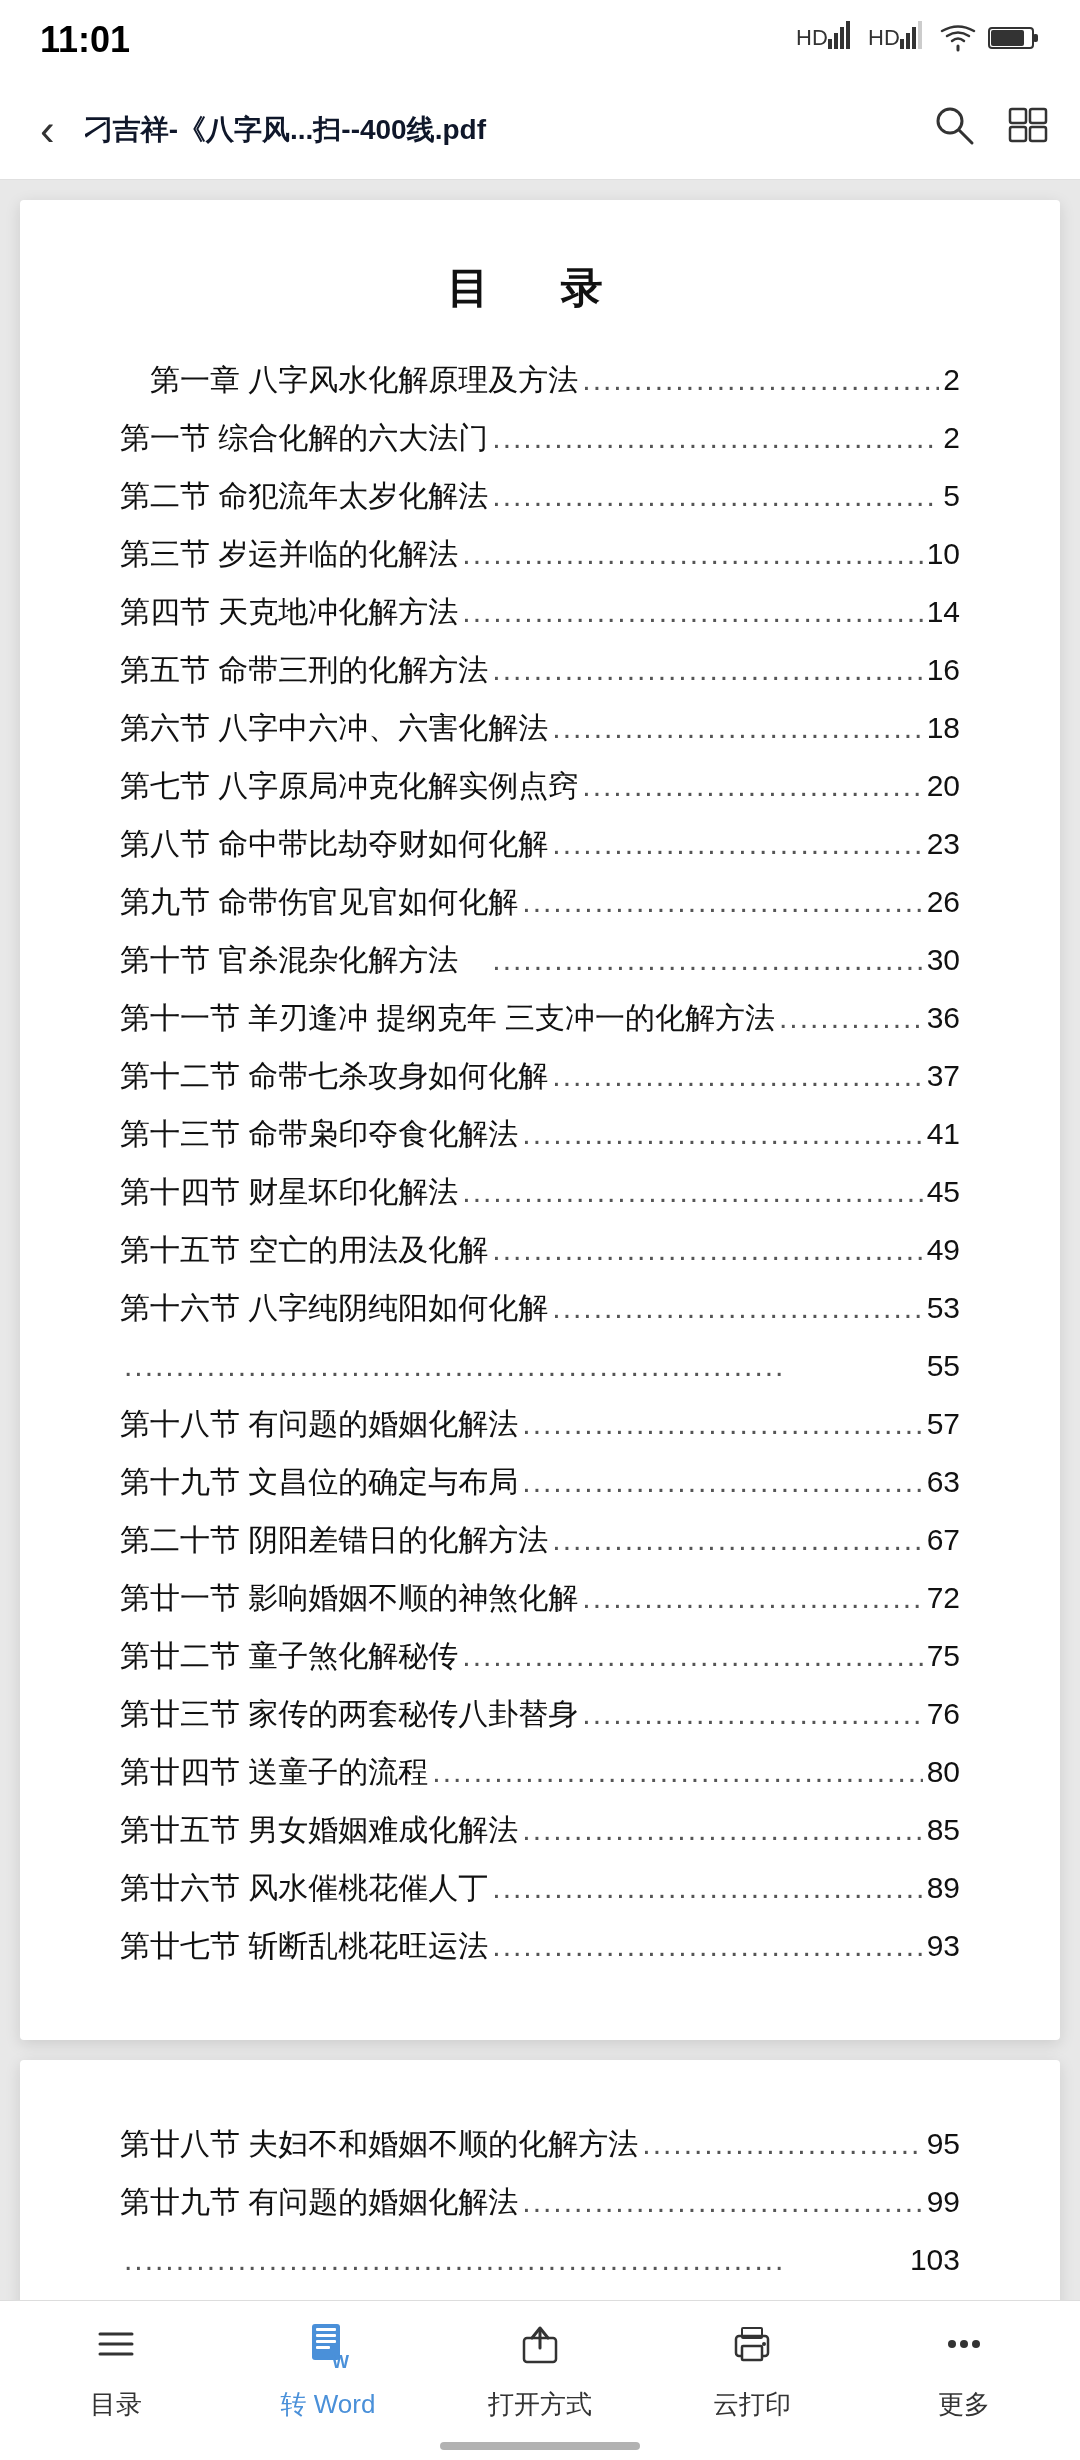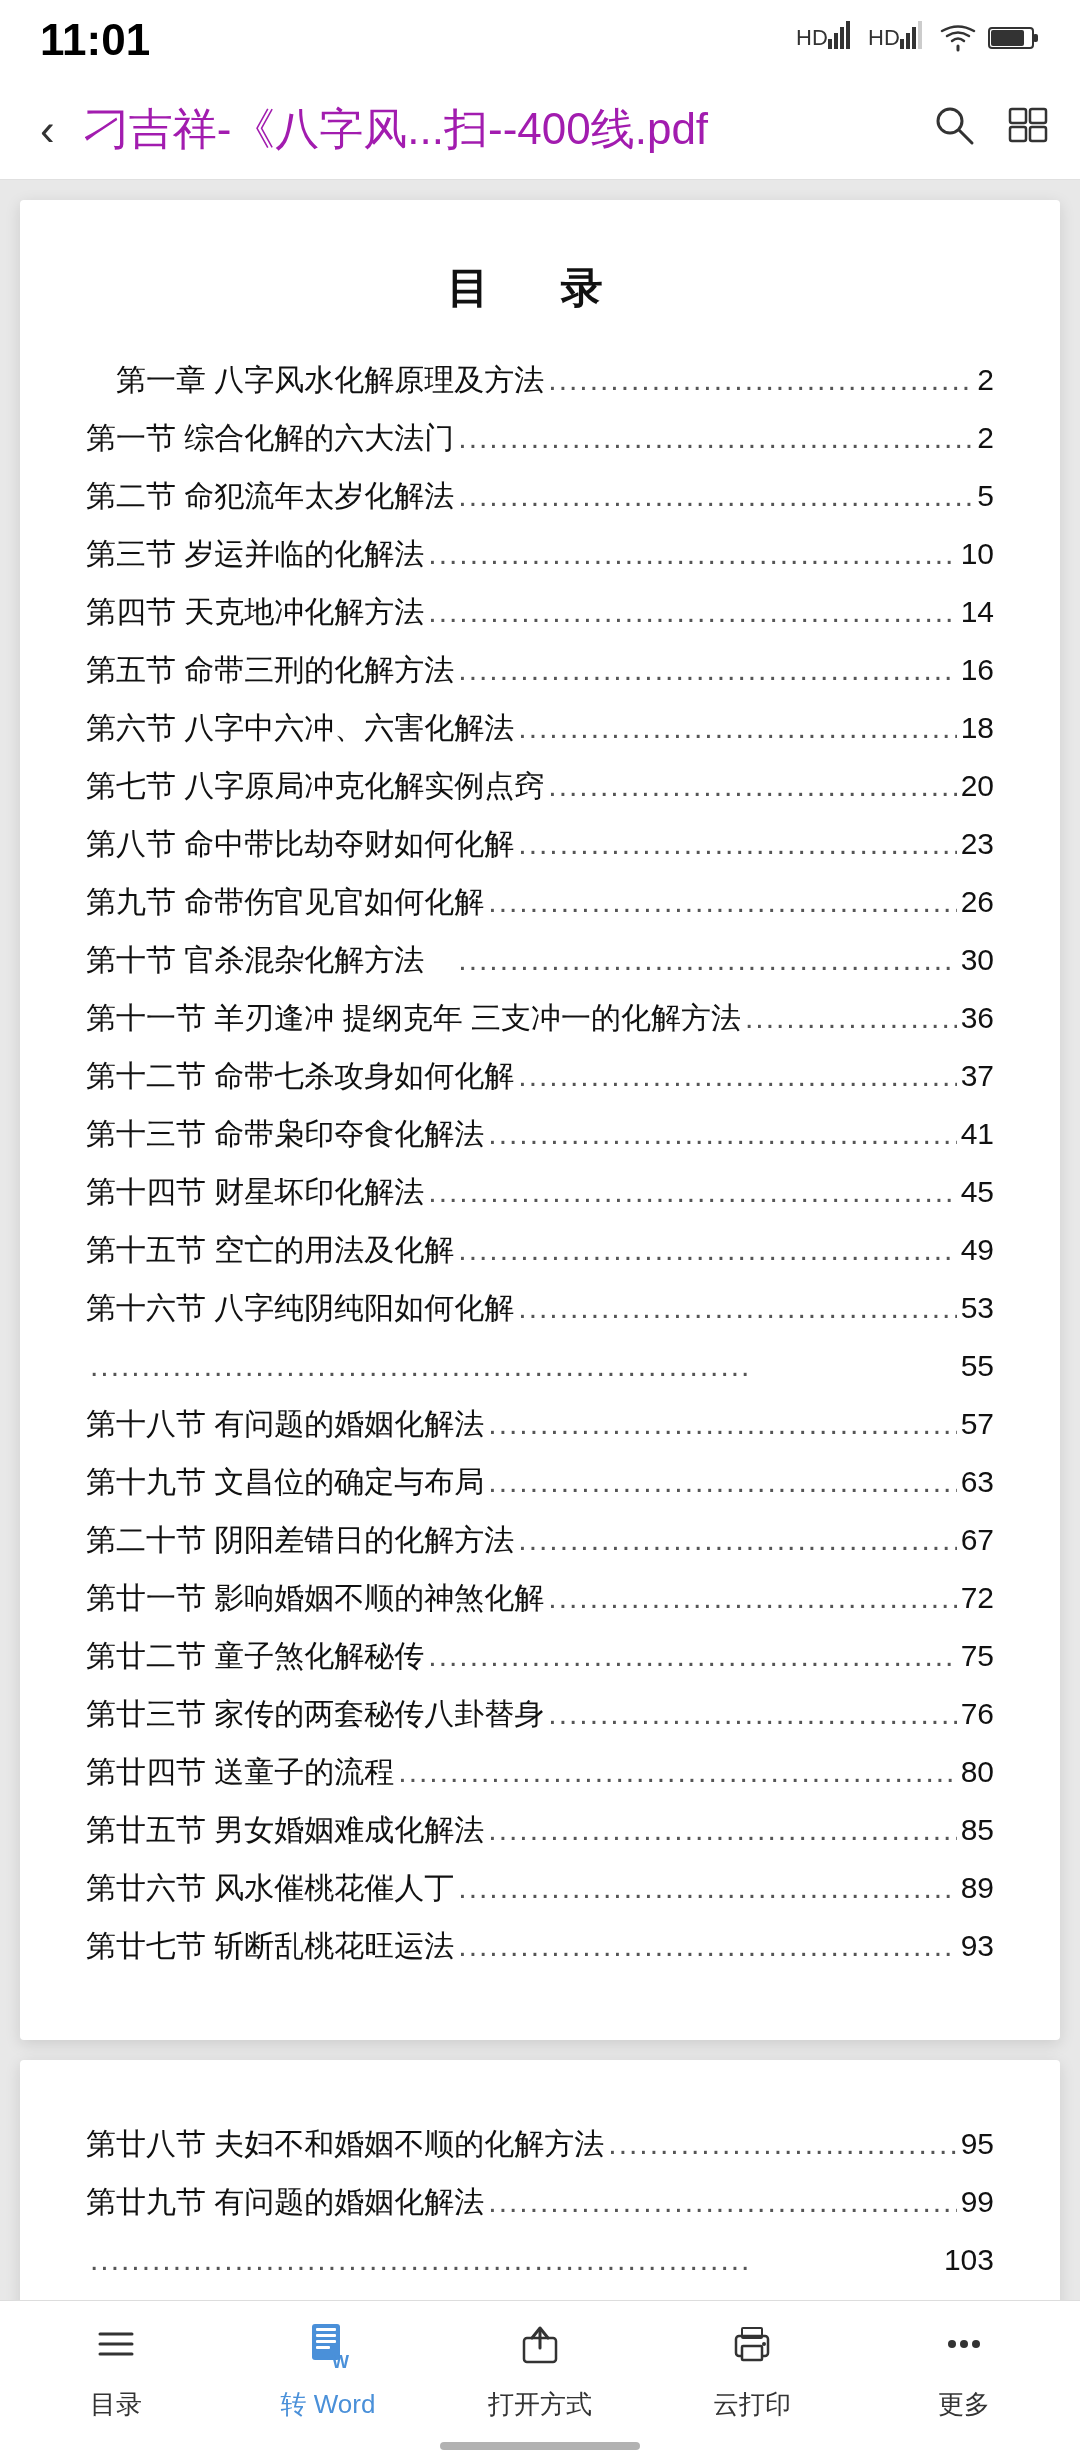--- a/index.html
+++ b/index.html
@@ -16,21 +16,21 @@
     .status-bar {
       width: 100%;
       height: 80px;
       background: #fff;
       display: flex;
       align-items: center;
       justify-content: space-between;
       padding: 0 40px;
     }
     .status-time {
-      font-size: 44px;
+      font-size: 36px;
       font-weight: 600;
       color: #000;
     }
     .status-icons {
       display: flex;
       align-items: center;
       gap: 12px;
     }
     .status-icon-text {
       font-size: 28px;
@@ -49,23 +49,23 @@
       gap: 20px;
     }
     .nav-back {
       font-size: 44px;
       color: #333;
       cursor: pointer;
       padding: 0 10px;
     }
     .nav-title {
       flex: 1;
-      font-size: 44px;
-      color: #a21caf;
-      font-weight: 400;
+      font-size: 28px;
+      color: #0f172a;
+      font-weight: 700;
       overflow: hidden;
       text-overflow: ellipsis;
       white-space: nowrap;
     }
     .nav-actions {
       display: flex;
       gap: 30px;
       align-items: center;
     }
     .nav-action-icon {
@@ -81,21 +81,21 @@
       padding: 20px 0;
       display: flex;
       flex-direction: column;
       gap: 20px;
     }
 
     
     .page-card {
       background: #fff;
       margin: 0 20px;
-      padding: 60px 66px;
+      padding: 60px 100px;
       box-shadow: 0 4px 16px rgba(0,0,0,0.12);
       border-radius: 4px;
       min-height: 980px;
     }
 
     .toc-title {
       text-align: center;
       font-size: 42px;
       font-weight: bold;
       margin-bottom: 40px;

